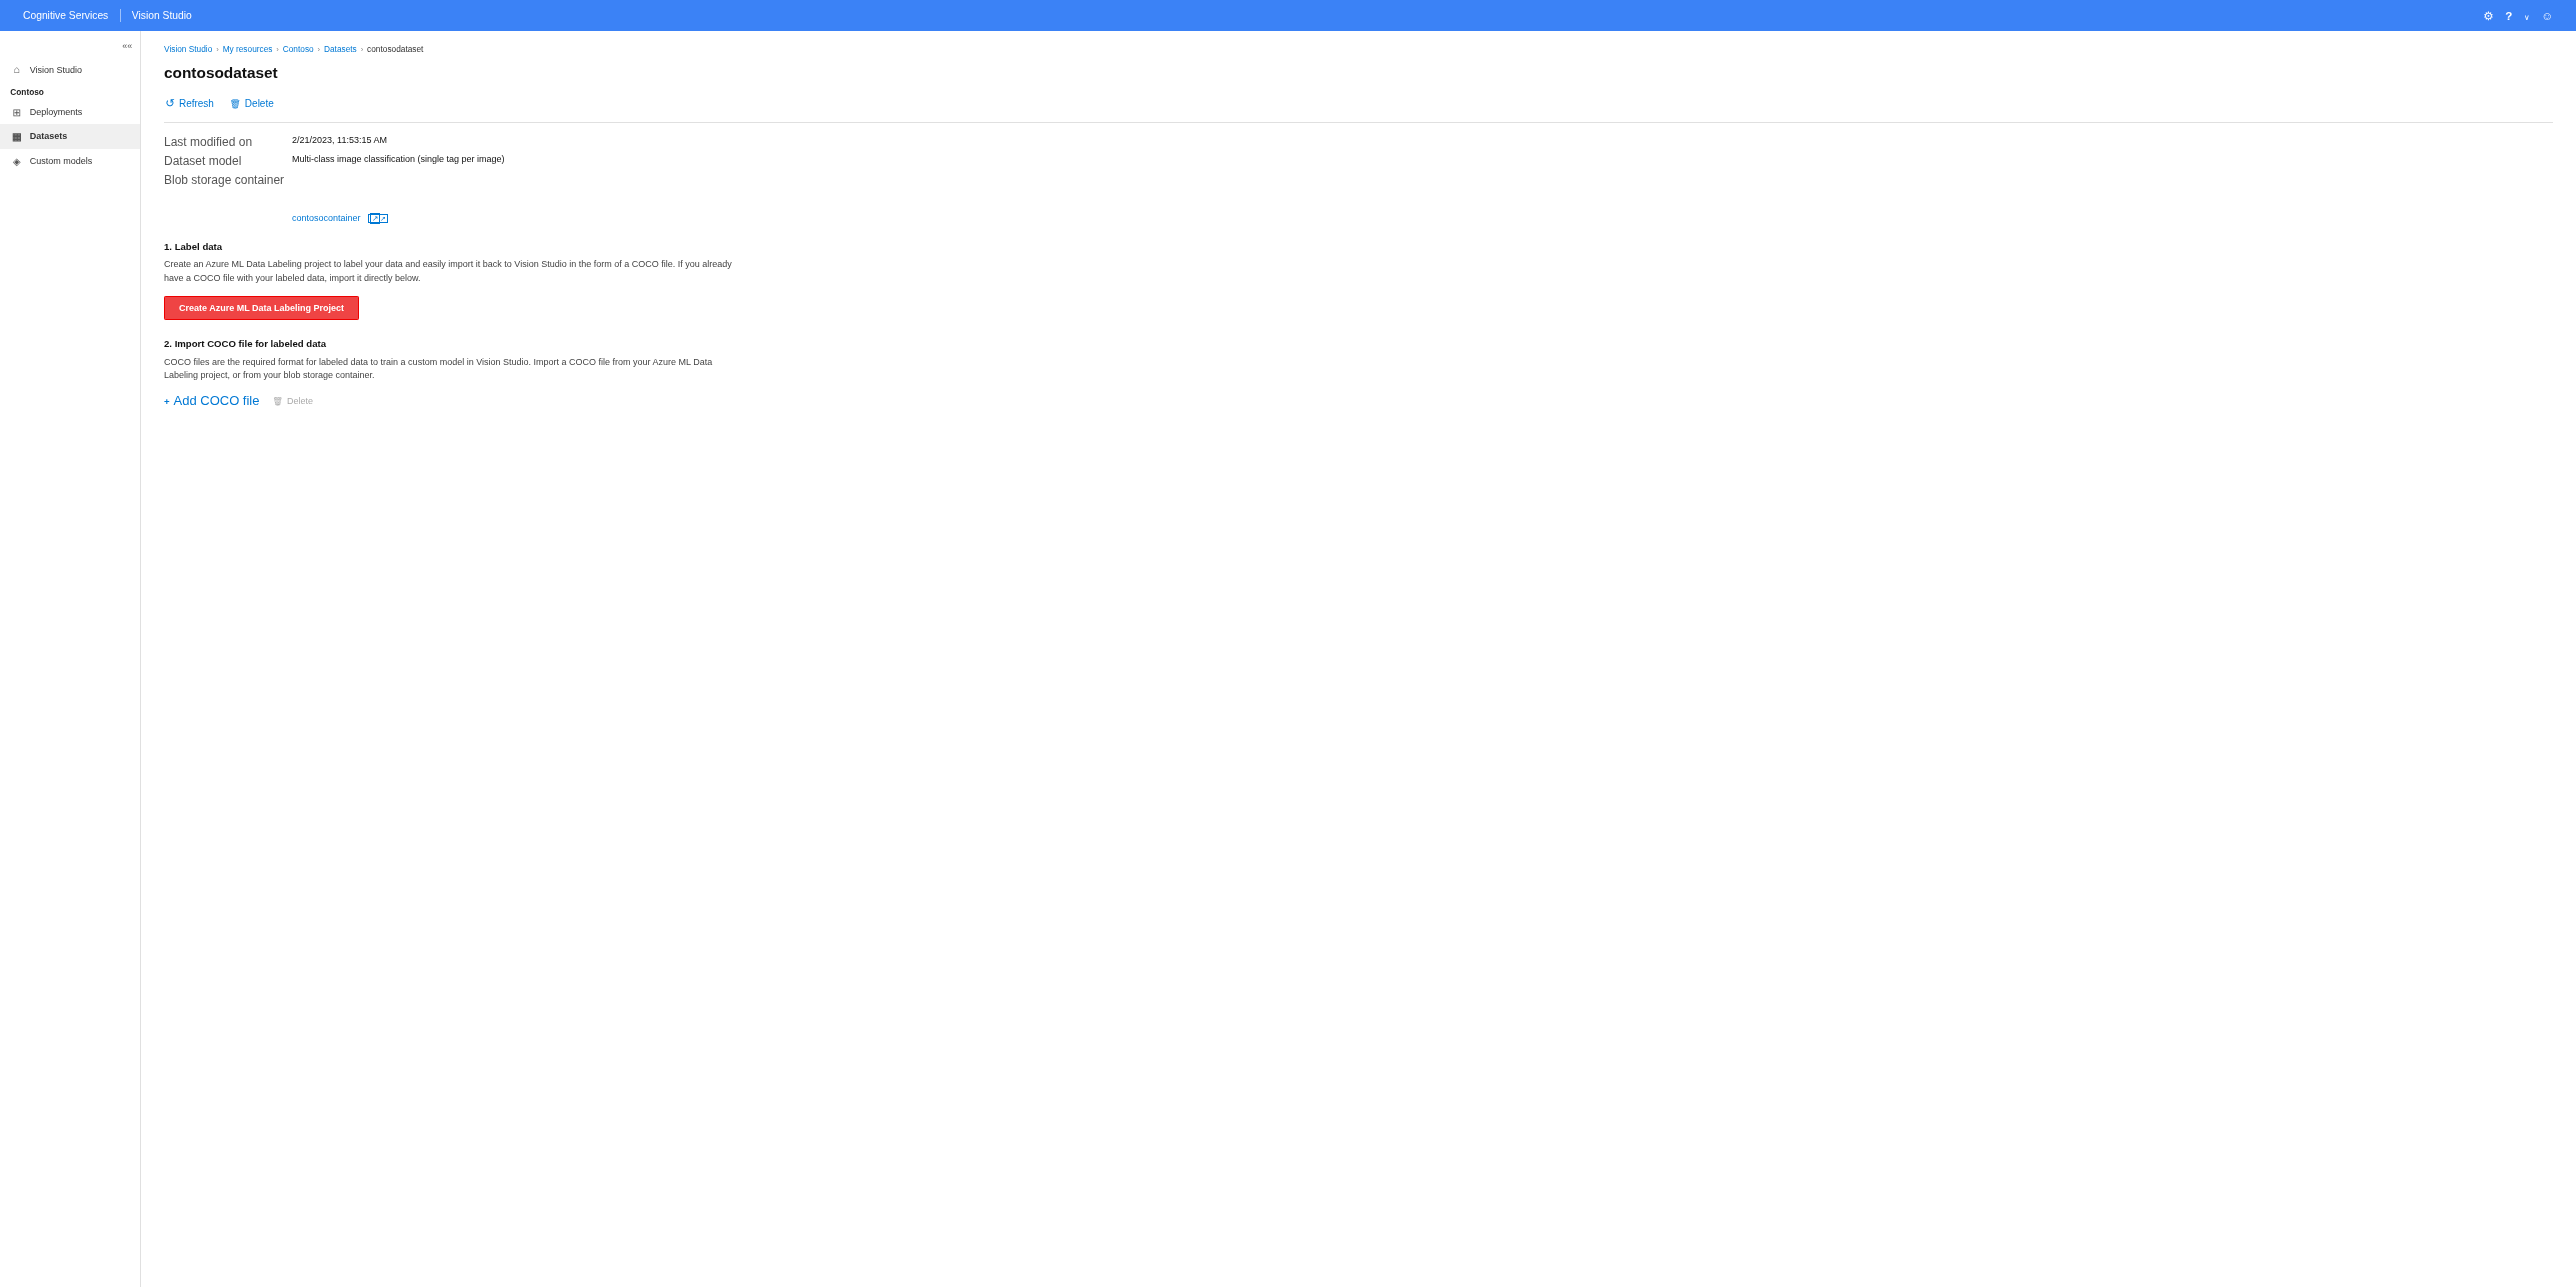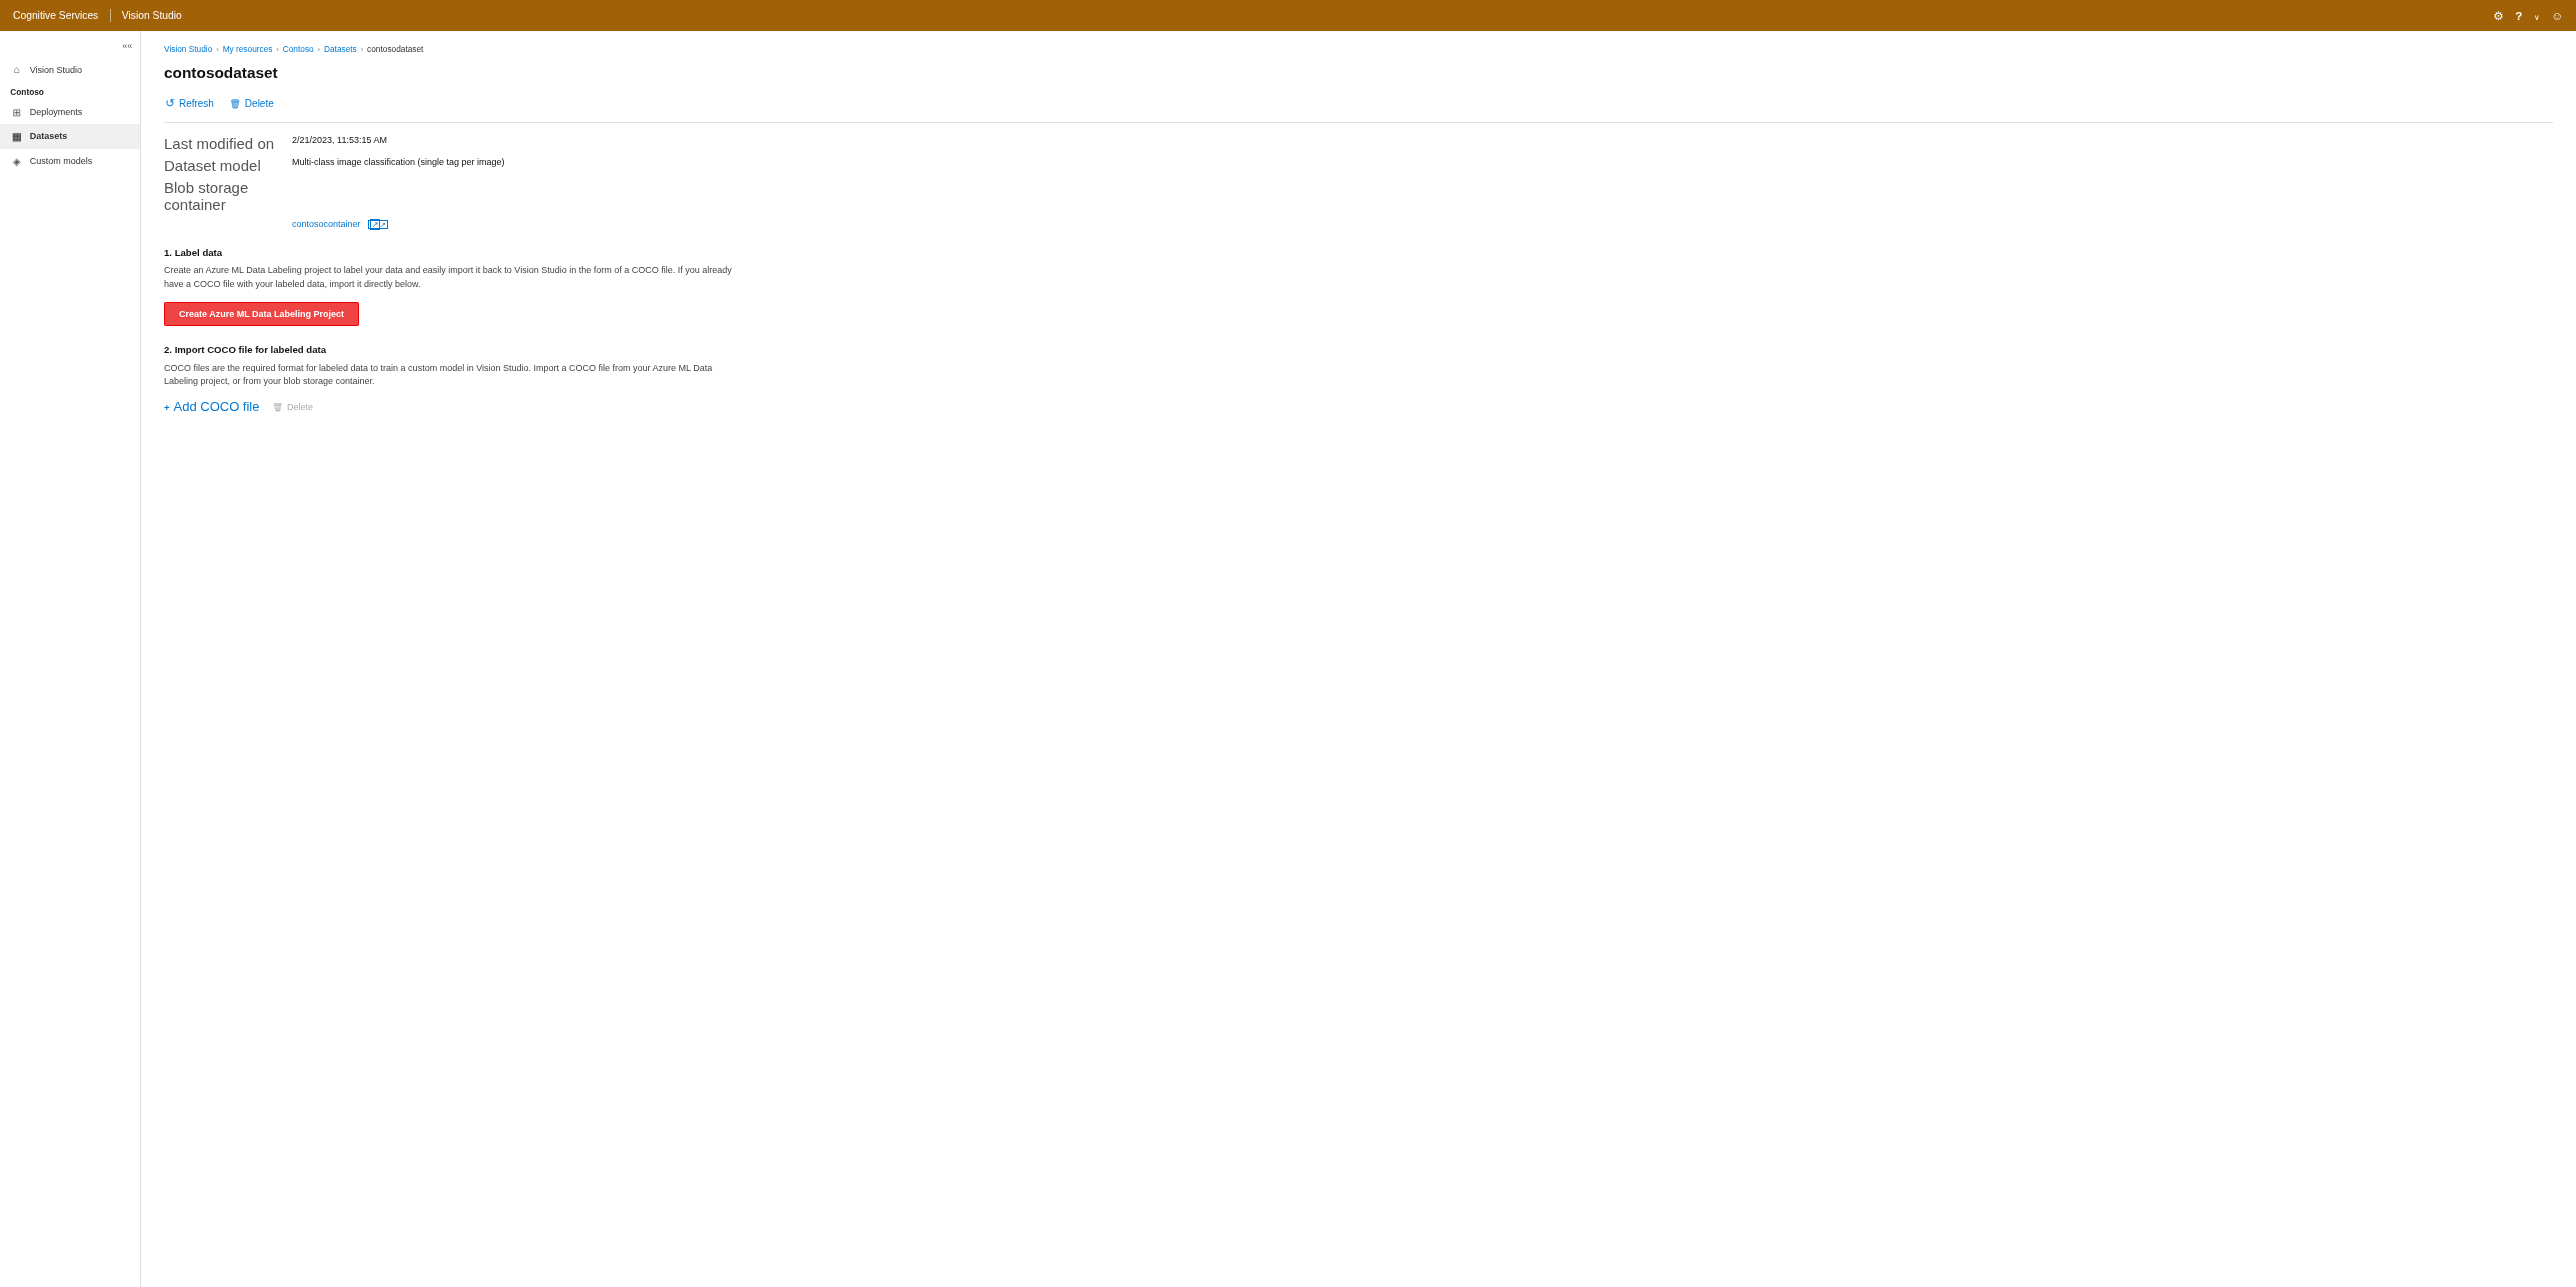--- a/index.html
+++ b/index.html
@@ -1,25 +1,25 @@
 <!DOCTYPE html>
 <html style="font-size:10.3px"><head>
   <meta charset="utf-8">
   <style>
     * { box-sizing: border-box; margin: 0; padding: 0; }
     body { font-family: 'Segoe UI', Arial, sans-serif; font-size: 9px; color: #333; display: flex; flex-direction: column; height: 100vh; }
 
     
     .topbar {
-      background-color: #a16207;
+      background-color: #3b82f6;
       color: white;
       display: flex;
       align-items: center;
       justify-content: space-between;
-      padding: 0 13px;
+      padding: 0 23px;
       height: 31px;
       flex-shrink: 0;
     }
     .topbar-left {
       display: flex;
       align-items: center;
       gap: 6.4px;
       font-size: 10.3px;
       font-weight: 500;
     }
@@ -151,21 +151,21 @@
 
     
     .meta-table {
       display: grid;
       grid-template-columns: 128px 1fr;
       row-gap: 5.1px;
       margin-bottom: 18px;
     }
     .meta-label {
       color: #555;
-      font-size: 15px;
+      font-size: 12px;
     }
     .meta-value {
       color: #111;
       font-size: 9px;
     }
     .meta-link {
       color: #0078d4;
       text-decoration: none;
       cursor: pointer;
       display: inline-flex;

